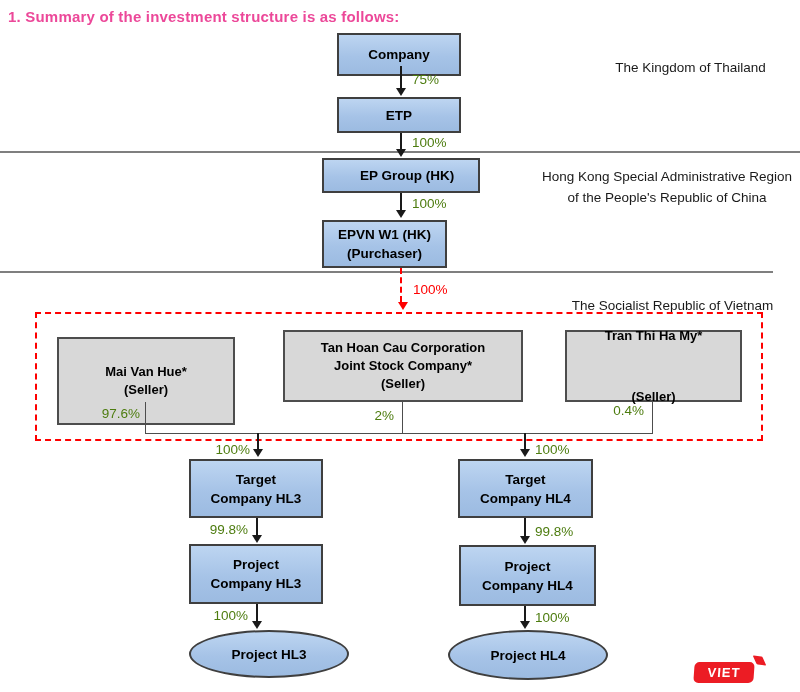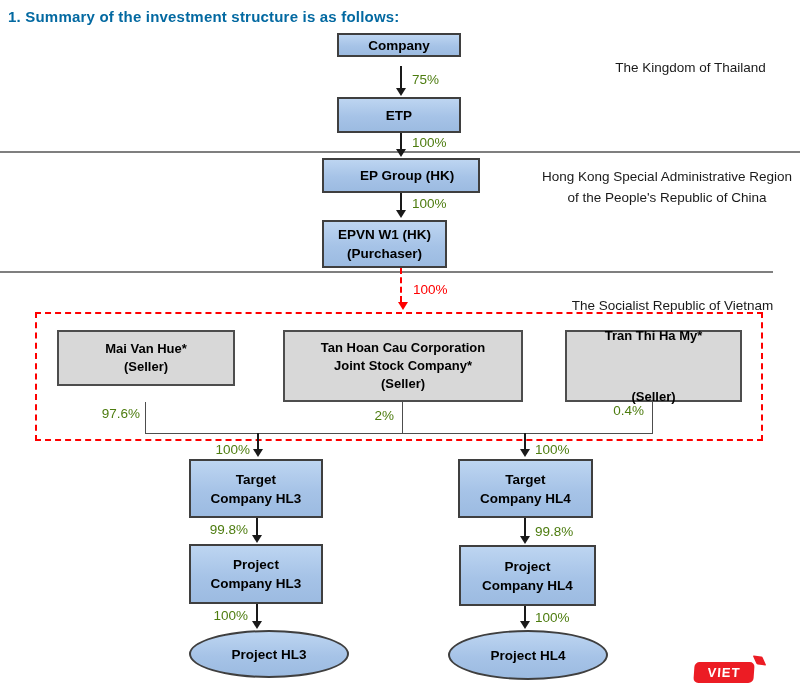--- a/index.html
+++ b/index.html
@@ -1,21 +1,21 @@
 <!DOCTYPE html>
 <html><head>
 <meta charset="utf-8">
 <style>
   html,body{margin:0;padding:0;background:#ffffff;}
   .canvas{
     position:relative;width:800px;height:692px;background:#ffffff;
     font-family:"Liberation Sans", sans-serif;color:#000;overflow:hidden;
   }
   .title{
-    position:absolute;left:8px;top:8px;font-size:15px;font-weight:bold;color:#0369a1;
+    position:absolute;left:8px;top:8px;font-size:15px;font-weight:bold;color:#ec4899;
     letter-spacing:.2px;
   }
   .divider{position:absolute;height:2px;background:#7f7f7f;}
   .region-label{
     position:absolute;text-align:center;font-size:13.5px;line-height:20px;color:#1a1a1a;
   }
   .node{
     position:absolute;display:flex;flex-direction:column;align-items:center;justify-content:center;
     background:linear-gradient(180deg,#bdd5f1 0%,#a6c3e7 55%,#9cbbe1 100%);
     border:2px solid #3f3f3f;box-sizing:border-box;
@@ -57,21 +57,21 @@
 
   <div class="title">1. Summary of the investment structure is as follows:</div>
 
   <div class="divider" style="left:0;top:151px;width:800px;"></div>
   <div class="divider" style="left:0;top:271px;width:773px;"></div>
 
   <div class="region-label" style="left:542px;top:166px;width:250px;line-height:21px;">Hong Kong Special Administrative Region of the People's Republic of China</div>
   <div class="region-label" style="left:588px;top:58px;width:205px;">The Kingdom of Thailand</div>
   <div class="region-label" style="left:550px;top:284px;width:245px;margin-top:12px;">The Socialist Republic of Vietnam</div>
 
-  <div class="node" style="left:337px;top:33px;width:124px;height:24px;">
+  <div class="node" style="left:337px;top:33px;width:124px;height:43px;">
     <span>Company</span>
   </div>
   <div class="varrow" style="left:400px;top:66px;height:22px;"></div>
   <div class="edge-label" style="left:412px;top:72px;">75%</div>
 
   <div class="node" style="left:337px;top:97px;width:124px;height:36px;">
     <span>ETP</span>
   </div>
   <div class="varrow" style="left:400px;top:133px;height:16px;"></div>
   <div class="edge-label" style="left:412px;top:135px;">100%</div>
@@ -85,21 +85,21 @@
   <div class="node" style="left:322px;top:220px;width:125px;height:48px;">
     <span>EPVN W1 (HK)</span>
     <span>(Purchaser)</span>
   </div>
 
   <div class="varrow red" style="left:400px;top:268px;height:34px;"></div>
   <div class="edge-label red" style="left:413px;top:282px;">100%</div>
 
   <div class="dashed-boundary" style="left:35px;top:312px;width:728px;height:129px;"></div>
 
-  <div class="node seller" style="left:57px;top:330px;width:178px;height:56px;">
+  <div class="node seller" style="left:57px;top:337px;width:178px;height:88px;">
     <span>Mai Van Hue*</span>
     <span>(Seller)</span>
   </div>
   <div class="node seller" style="left:283px;top:330px;width:240px;height:72px;">
     <span>Tan Hoan Cau Corporation</span>
     <span>Joint Stock Company*</span>
     <span>(Seller)</span>
   </div>
   <div class="node seller" style="left:565px;top:330px;width:177px;height:72px;gap:43px;">
     <span>Tran Thi Ha My*</span>

